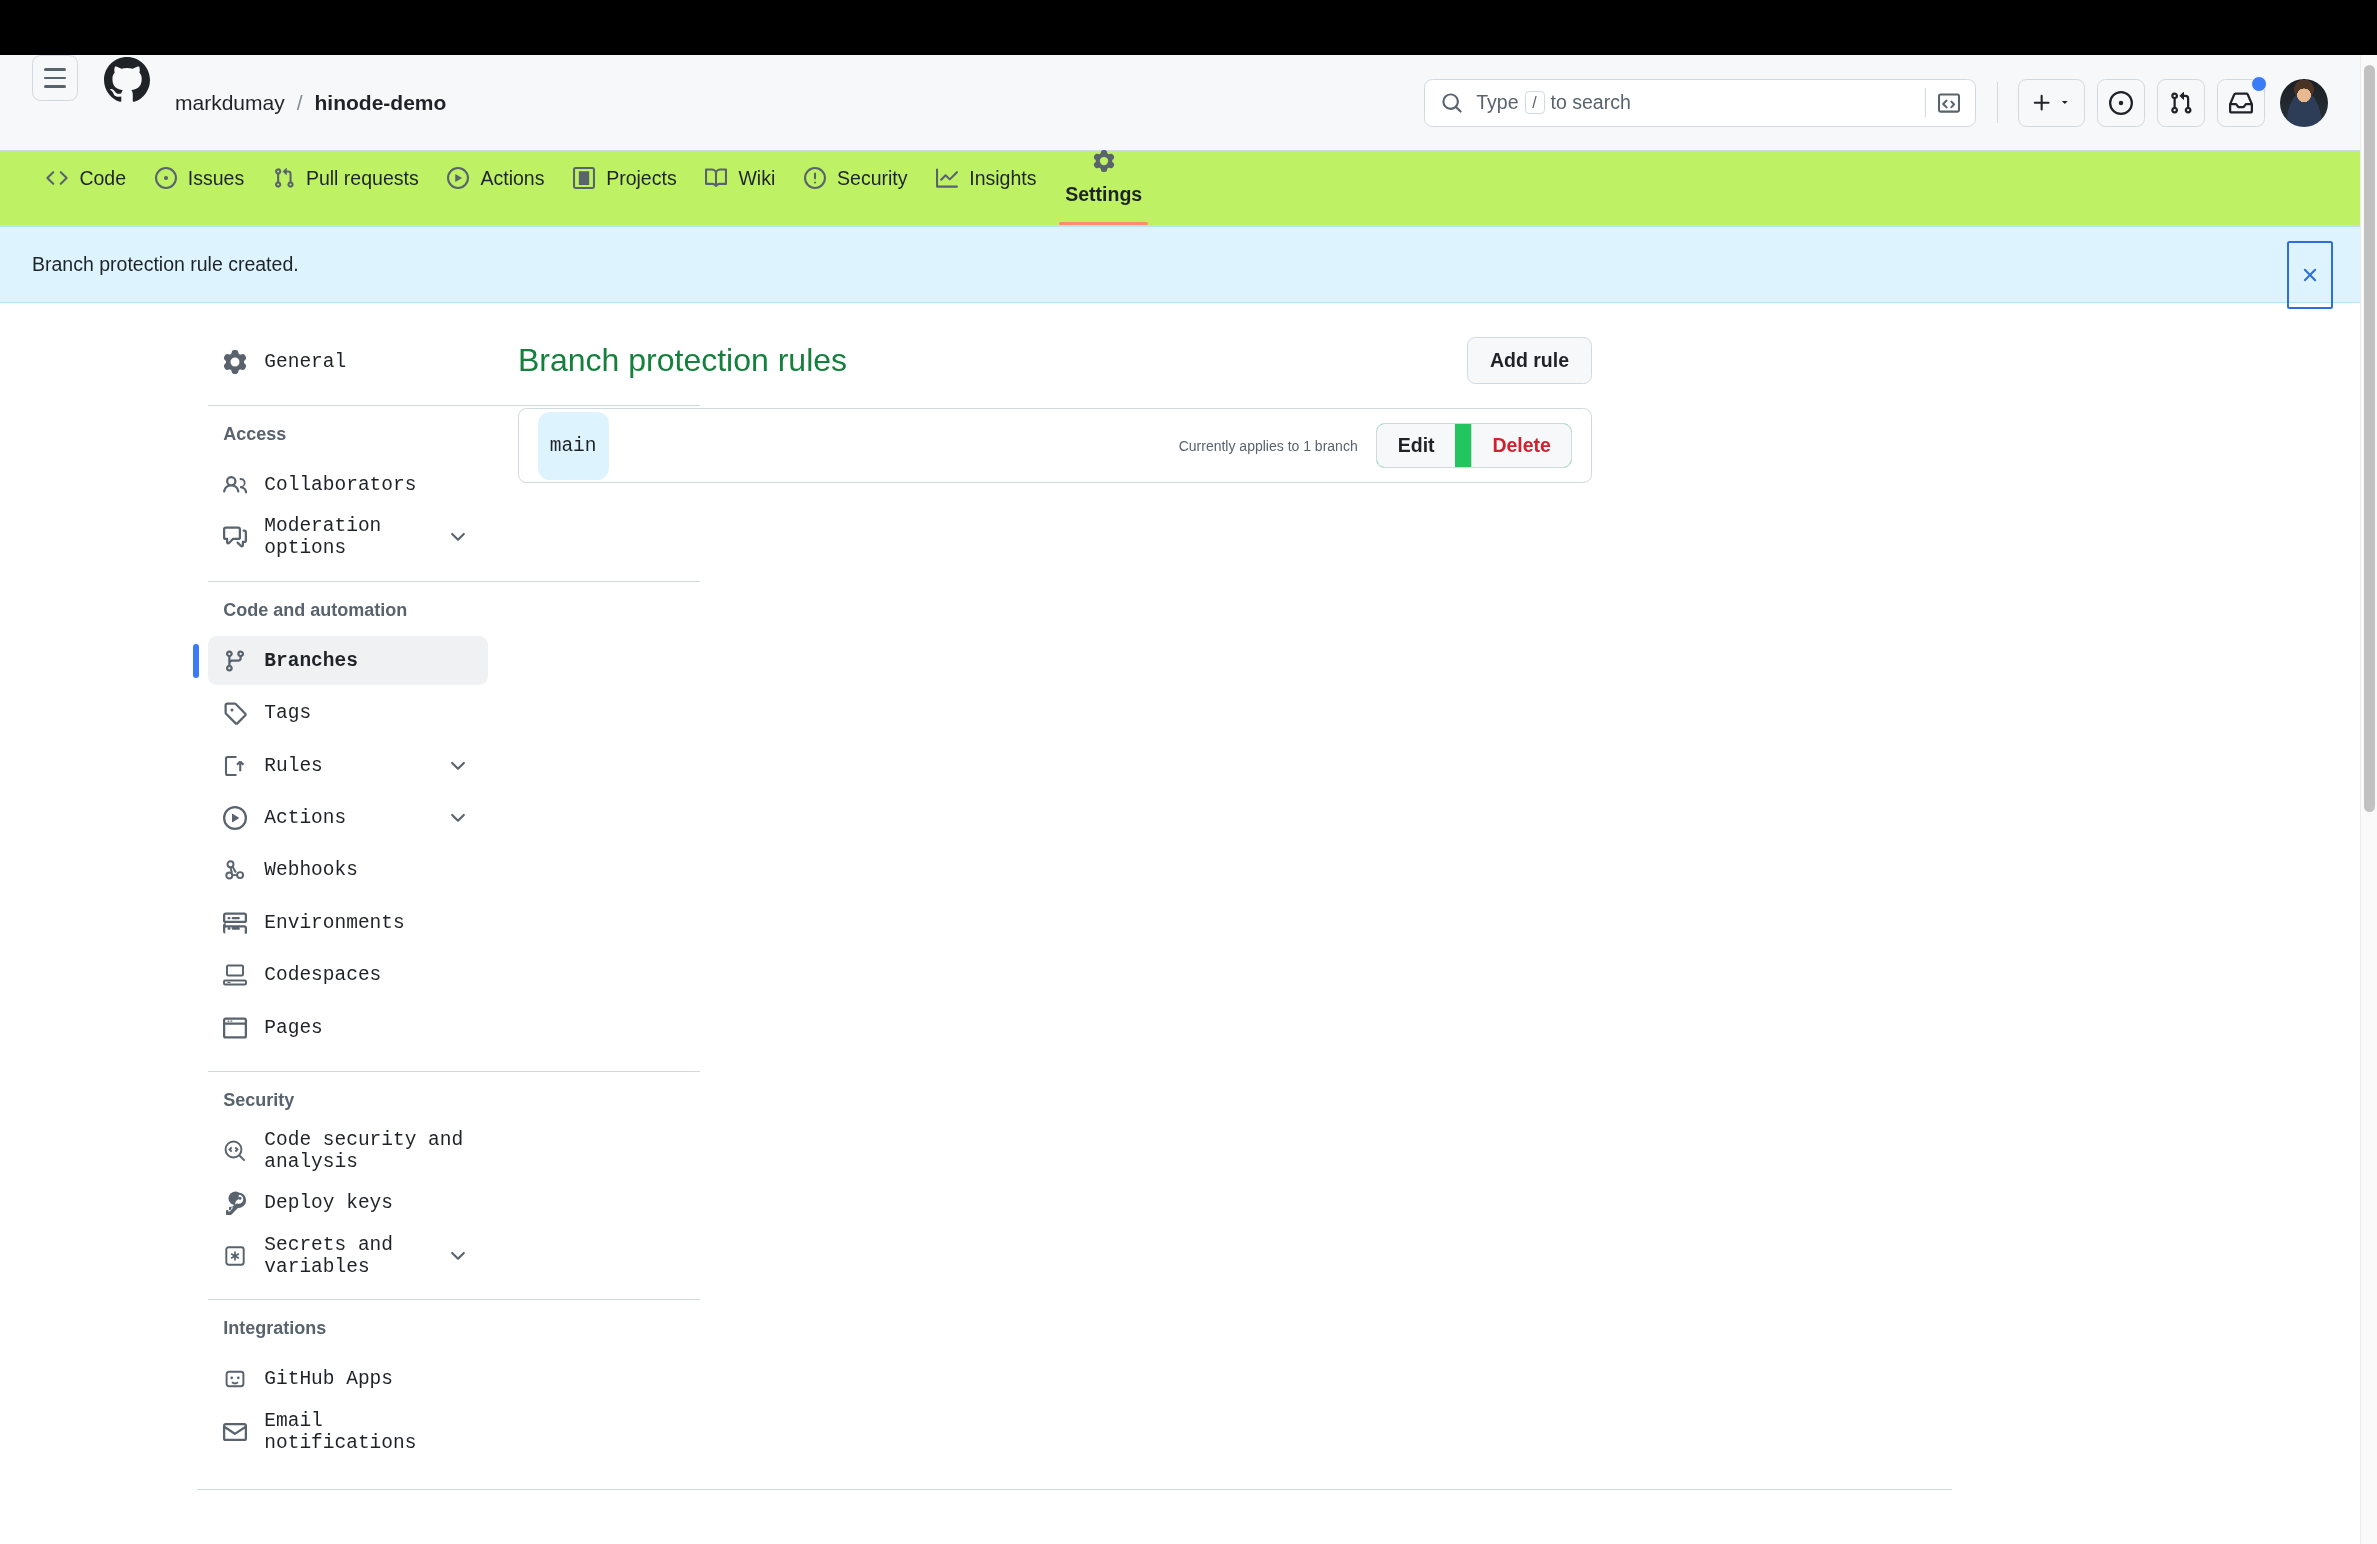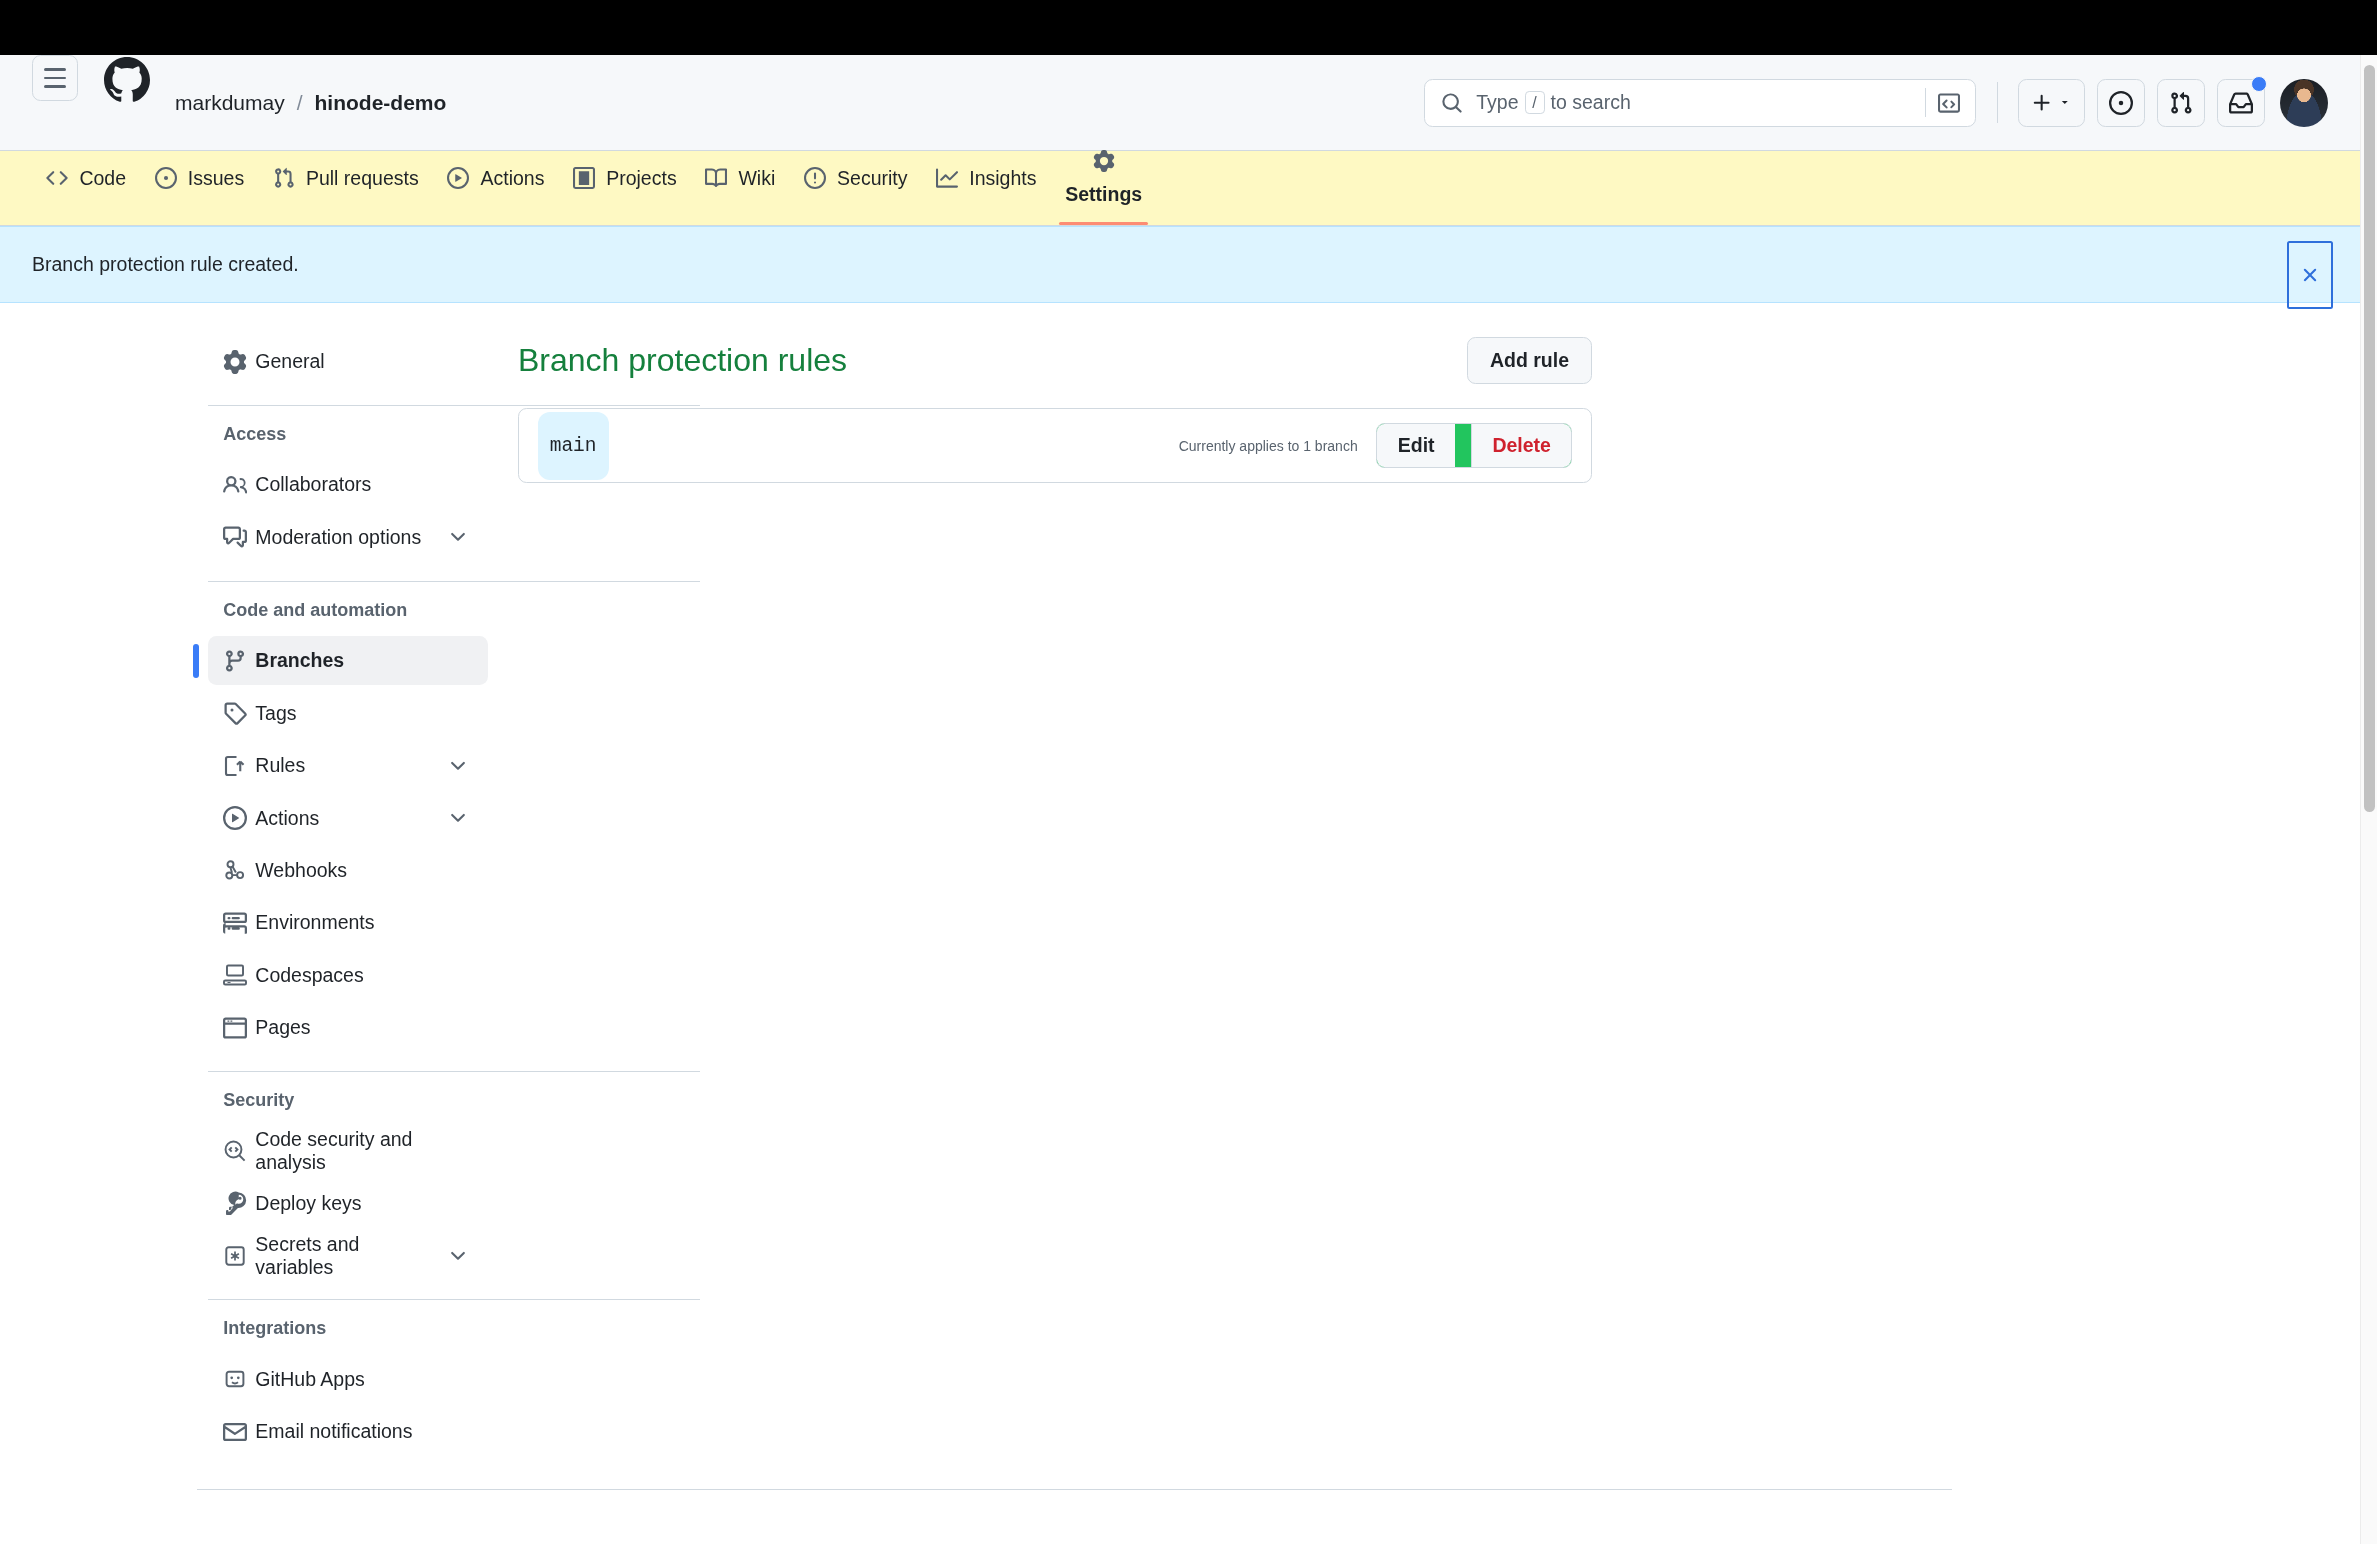--- a/index.html
+++ b/index.html
@@ -65,21 +65,21 @@
     background:
       radial-gradient(circle at 50% 34%, #e8b88f 0 17%, transparent 17.5%),
       radial-gradient(ellipse at 50% 100%, #2d3d57 0 52%, transparent 52.5%),
       radial-gradient(circle at 50% 22%, #4a3426 0 22%, transparent 22.5%),
       linear-gradient(#1b1f24,#2b323b);
     background-repeat:no-repeat;
   }
 
   
   .repo-nav {
-    height:75px; width:2360px; background:#fef9c3;
+    height:75px; width:2360px; background:#bef264;
     border-bottom:0.8px solid #d1d9e0; display:flex; align-items:flex-end;
     padding:0 32px;
   }
   .tab {
     display:flex; align-items:center; gap:11px; padding:0 14.4px 19.5px 14.4px;
     font-size:19.5px; color:#1f2328; cursor:pointer; position:relative;
     height:100%; justify-content:center;
   }
   .tab svg { flex:0 0 auto; }
   .tab.active { font-weight:bold;flex-direction:column; }
@@ -99,23 +99,23 @@
     position:absolute; right:27px; top:14.4px; width:46px; height:68px;
     border:2.5px solid #2f6fdb; border-radius:2.5px; background:transparent;
     display:flex; align-items:center; justify-content:center; cursor:pointer;
   }
   .flash-close svg { width:22px; height:22px; }
 
   
   .page-body { display:flex; width:2360px; padding:0 0 0 0; }
   .sidebar { width:488px; padding:34px 0 0 208px; }
   .side-item {
-    position:relative; display:flex; align-items:center; gap:8px;
+    position:relative; display:flex; align-items:center; gap:17px;
     height:49px; padding:0 18.7px 0 15.3px; border-radius:8.5px;
-    font-size:19.5px; color:#1f2328; cursor:pointer; margin-bottom:3.4px;
+    font-size:19.5px; color:#1f2328; cursor:pointer; margin-bottom:3.4px;font-family:Liberation Mono, monospace;
   }
   .side-item.active { background:#f0f1f3; font-weight:bold; }
   .side-item.active::before {
     content:""; position:absolute; left:-15.3px; top:7.6px; width:6px; height:34px;
     background:#3a7cf7; border-radius:6px;
   }
   .side-item .lbl { flex:1; }
   .side-icon { width:24px; height:24px; flex:0 0 auto; display:flex; align-items:center; justify-content:center; }
   .chev { width:22px; height:22px; flex:0 0 auto; }
   .side-divider { height:0.8px; background:#d1d9e0; margin:18.7px 0 18.7px 0; width:492px; }

